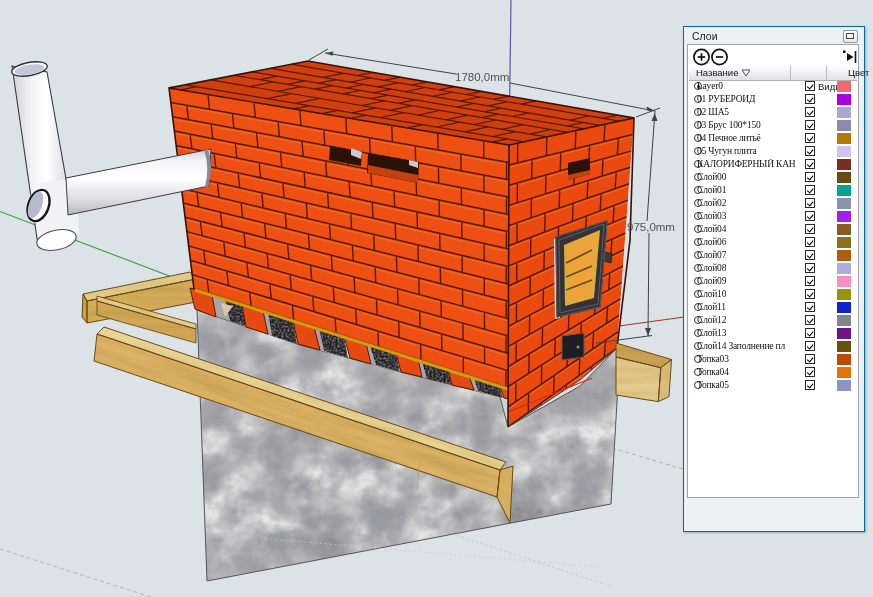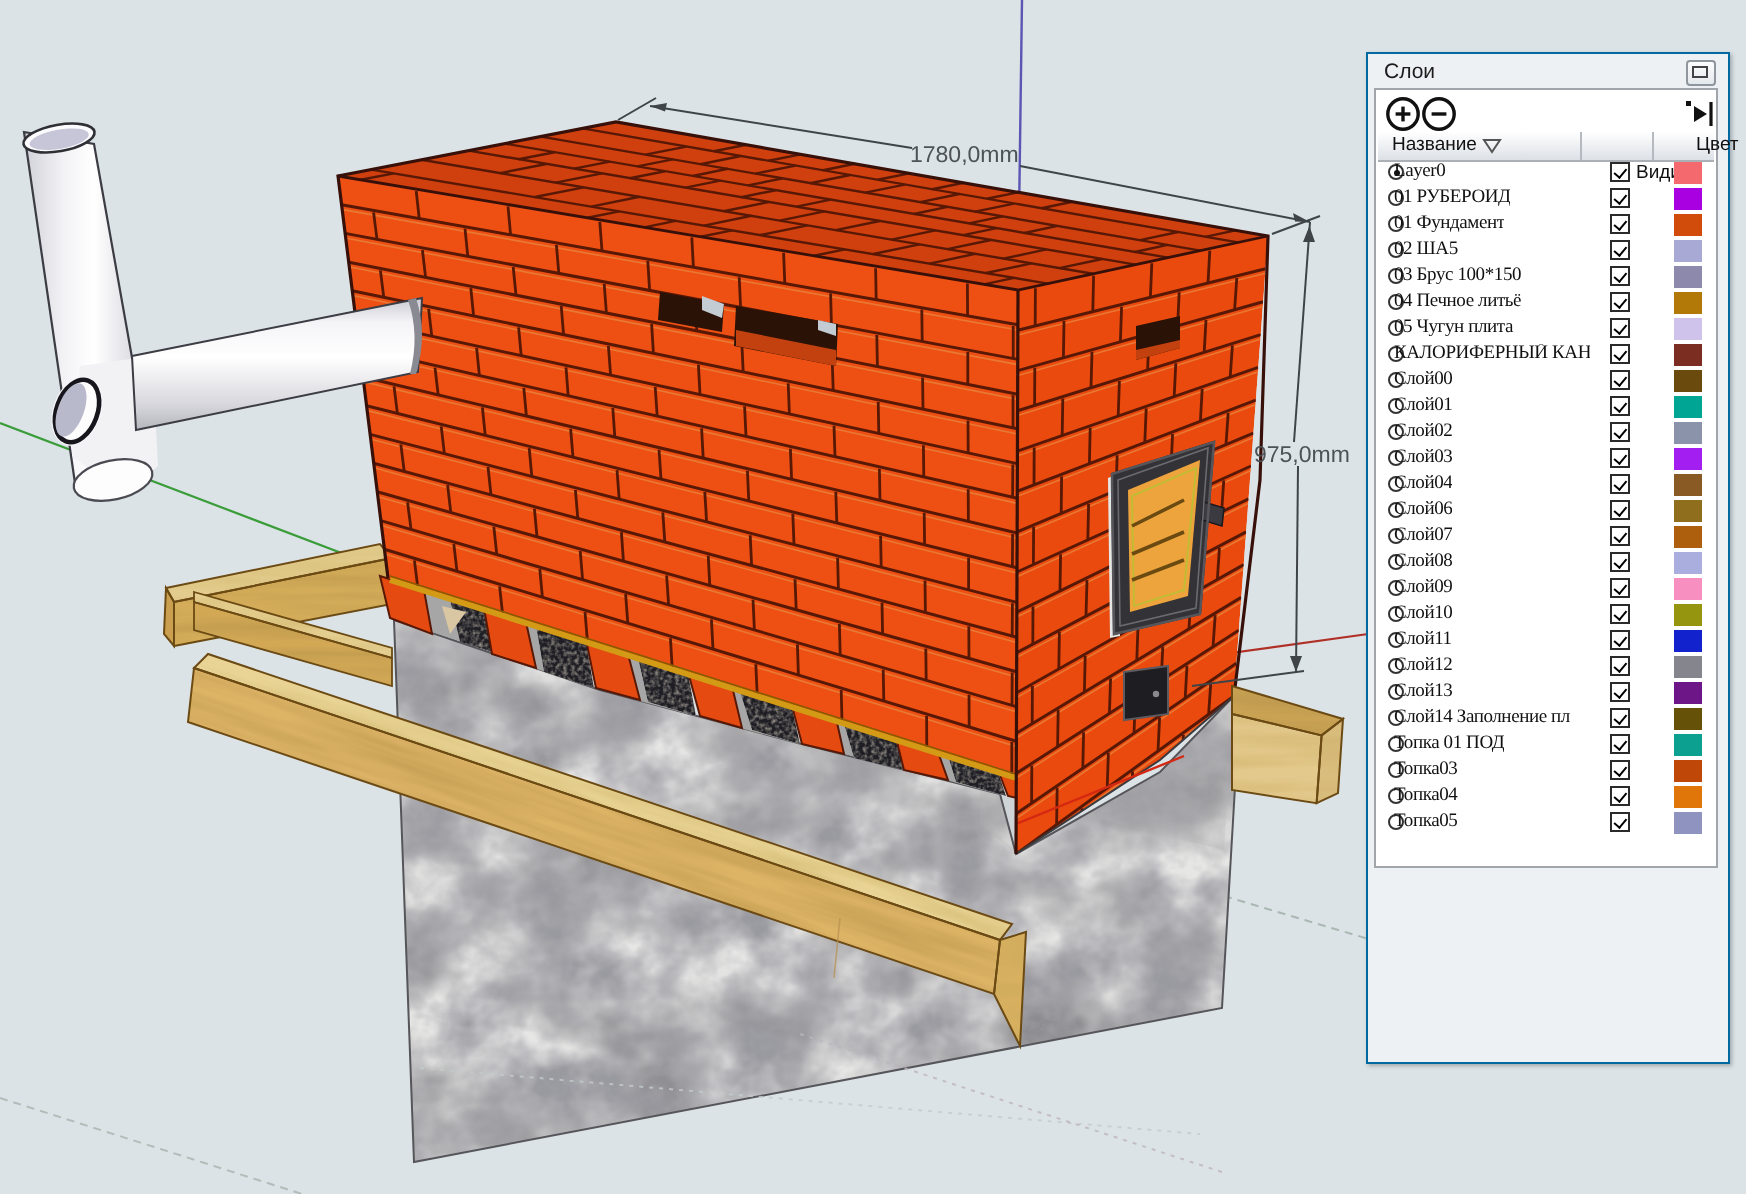--- a/index.html
+++ b/index.html
@@ -4,21 +4,21 @@
 html,body{margin:0;padding:0;}
 body{width:873px;height:597px;overflow:hidden;position:relative;background:#dce3e6;
      font-family:"Liberation Sans",sans-serif;}
 .panel{position:absolute;left:683px;top:26px;width:182px;height:506px;
   background:#eef1f3;border:1px solid #0369a1;box-sizing:border-box;
   box-shadow:1px 1px 2px rgba(90,100,110,0.45);}
 .ptitle{position:absolute;left:8px;top:3px;font-size:10.5px;color:#1c1c1c;}
 .pbtn{position:absolute;right:6px;top:3px;width:13px;height:11px;border:1px solid #8f969e;
   border-radius:2px;background:linear-gradient(#fcfdfe,#e4e9ec);}
 .pbtn span{position:absolute;left:2px;top:2px;width:6px;height:4px;border:1px solid #444;}
-.pinner{position:absolute;left:3px;top:17px;width:172px;height:390px;background:#fff;
+.pinner{position:absolute;left:3px;top:17px;width:172px;height:454px;background:#fff;
   border:1px solid #a0a6ac;box-sizing:border-box;}
 .ptool{position:absolute;left:4px;top:2px;}
 .phead{position:absolute;left:1px;top:21px;width:168px;height:14px;
   background:linear-gradient(#ffffff,#dce1e7);border-bottom:1px solid #aab0b6;
   font-size:9.5px;color:#111;}
 .phead .h1{position:absolute;left:7px;top:1px;}
 .sorttri{position:absolute;left:52px;top:3px;}
 .phead .h2{position:absolute;left:105px;top:15px;padding-left:24px;}
 .phead .h3{position:absolute;left:143px;top:1px;padding-left:16px;}
 .phead::before{content:"";position:absolute;left:101px;top:0;width:1px;height:14px;background:#b4bac0;}
@@ -632,26 +632,20 @@
           <span class="sw" style="background:#f4696e"></span>
         </div>
 <div class="row">
           <span class="radio"></span>
           <span class="lbl">01 РУБЕРОИД</span>
           <span class="chk"></span>
           <span class="sw" style="background:#a800e0"></span>
         </div>
 <div class="row">
           <span class="radio"></span>
-          <span class="lbl">01 Фундамент</span>
-          <span class="chk"></span>
-          <span class="sw" style="background:#d14c0a"></span>
-        </div>
-<div class="row">
-          <span class="radio"></span>
           <span class="lbl">02 ША5</span>
           <span class="chk"></span>
           <span class="sw" style="background:#a9a9d6"></span>
         </div>
 <div class="row">
           <span class="radio"></span>
           <span class="lbl">03 Брус 100*150</span>
           <span class="chk"></span>
           <span class="sw" style="background:#8d89ad"></span>
         </div>
@@ -749,26 +743,20 @@
           <span class="radio"></span>
           <span class="lbl">Слой13</span>
           <span class="chk"></span>
           <span class="sw" style="background:#6d1687"></span>
         </div>
 <div class="row">
           <span class="radio"></span>
           <span class="lbl">Слой14 Заполнение пл</span>
           <span class="chk"></span>
           <span class="sw" style="background:#665108"></span>
-        </div>
-<div class="row">
-          <span class="radio"></span>
-          <span class="lbl">Топка 01 ПОД</span>
-          <span class="chk"></span>
-          <span class="sw" style="background:#0ba08f"></span>
         </div>
 <div class="row">
           <span class="radio"></span>
           <span class="lbl">Топка03</span>
           <span class="chk"></span>
           <span class="sw" style="background:#bf4708"></span>
         </div>
 <div class="row">
           <span class="radio"></span>
           <span class="lbl">Топка04</span>

